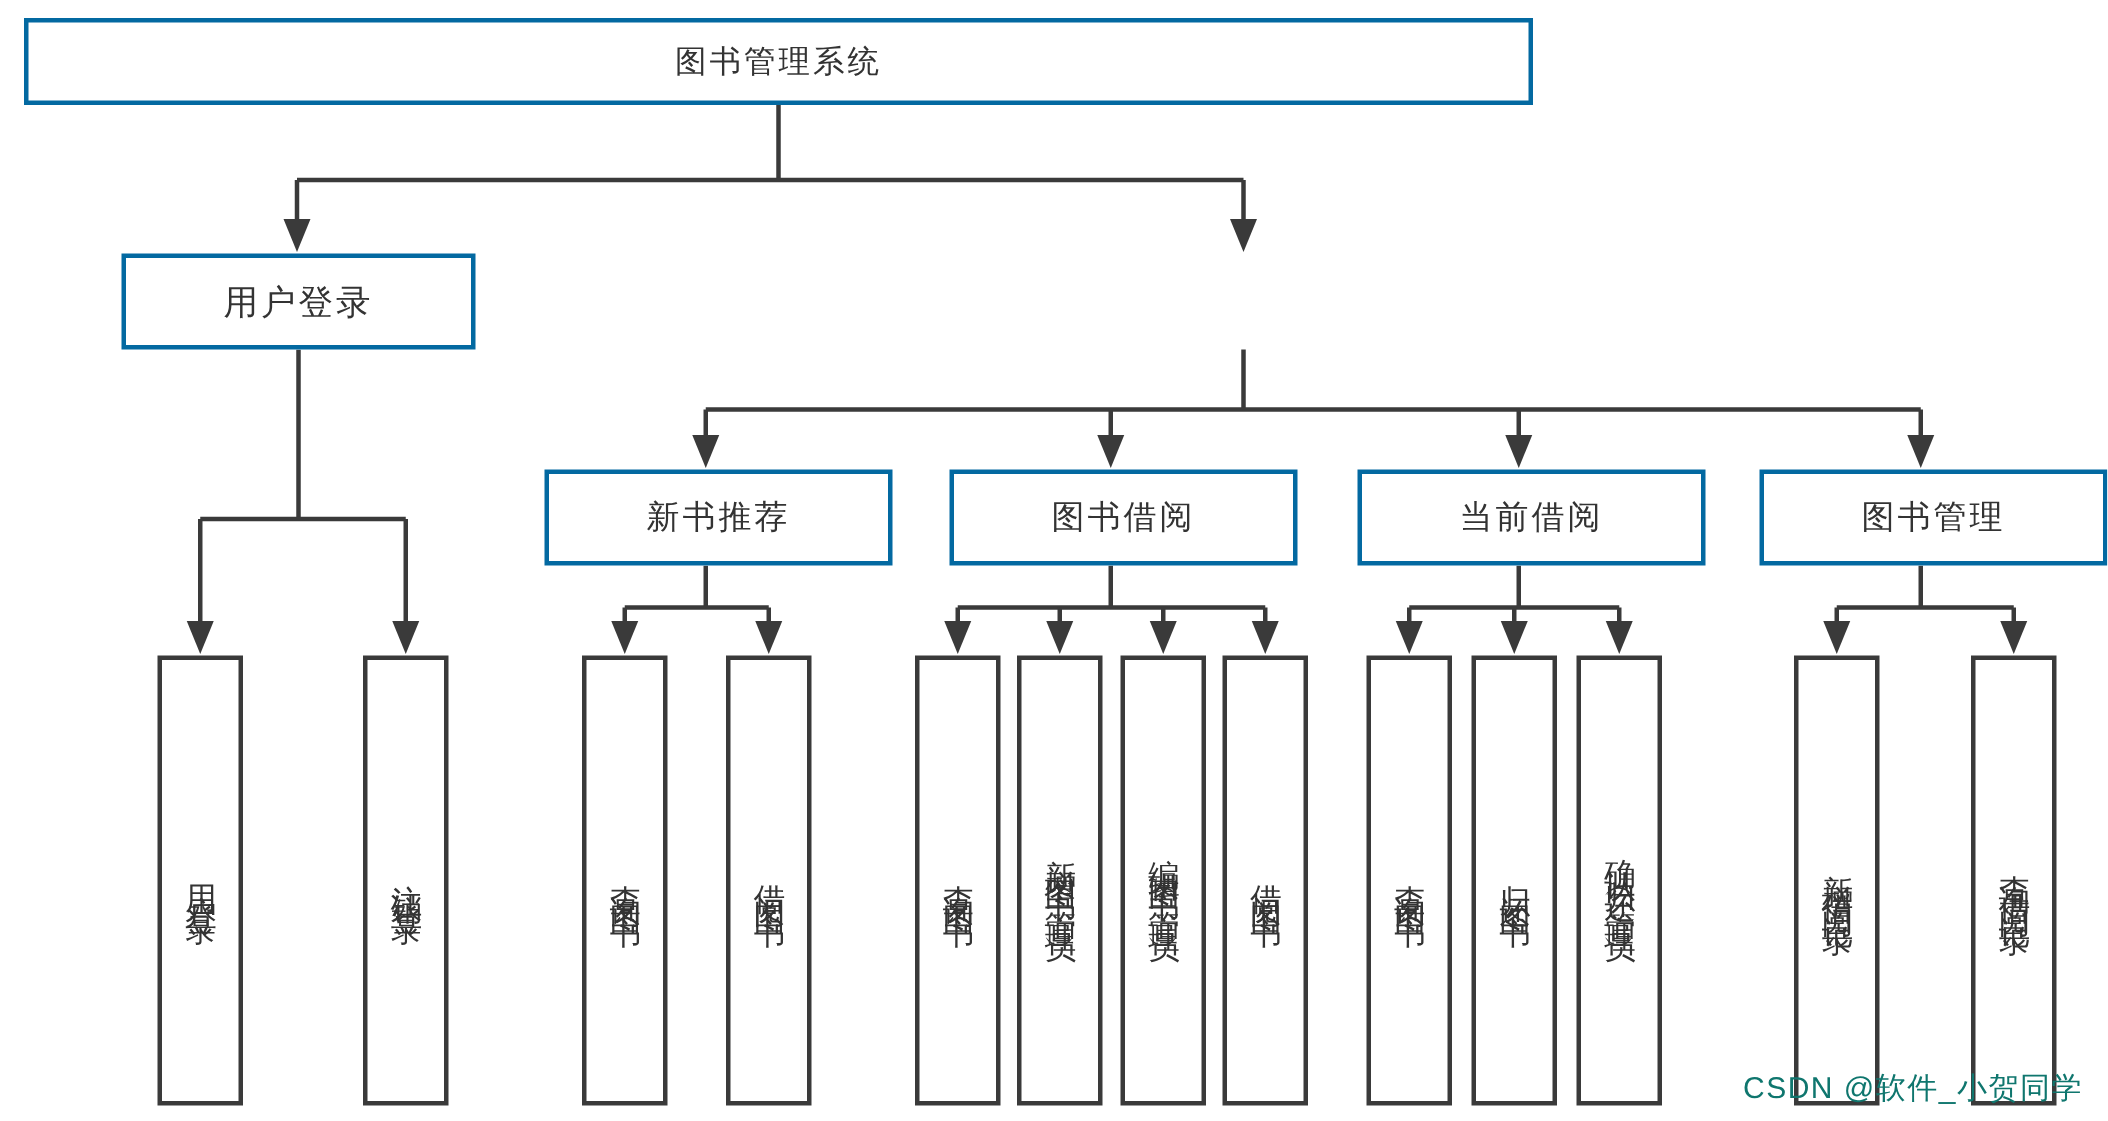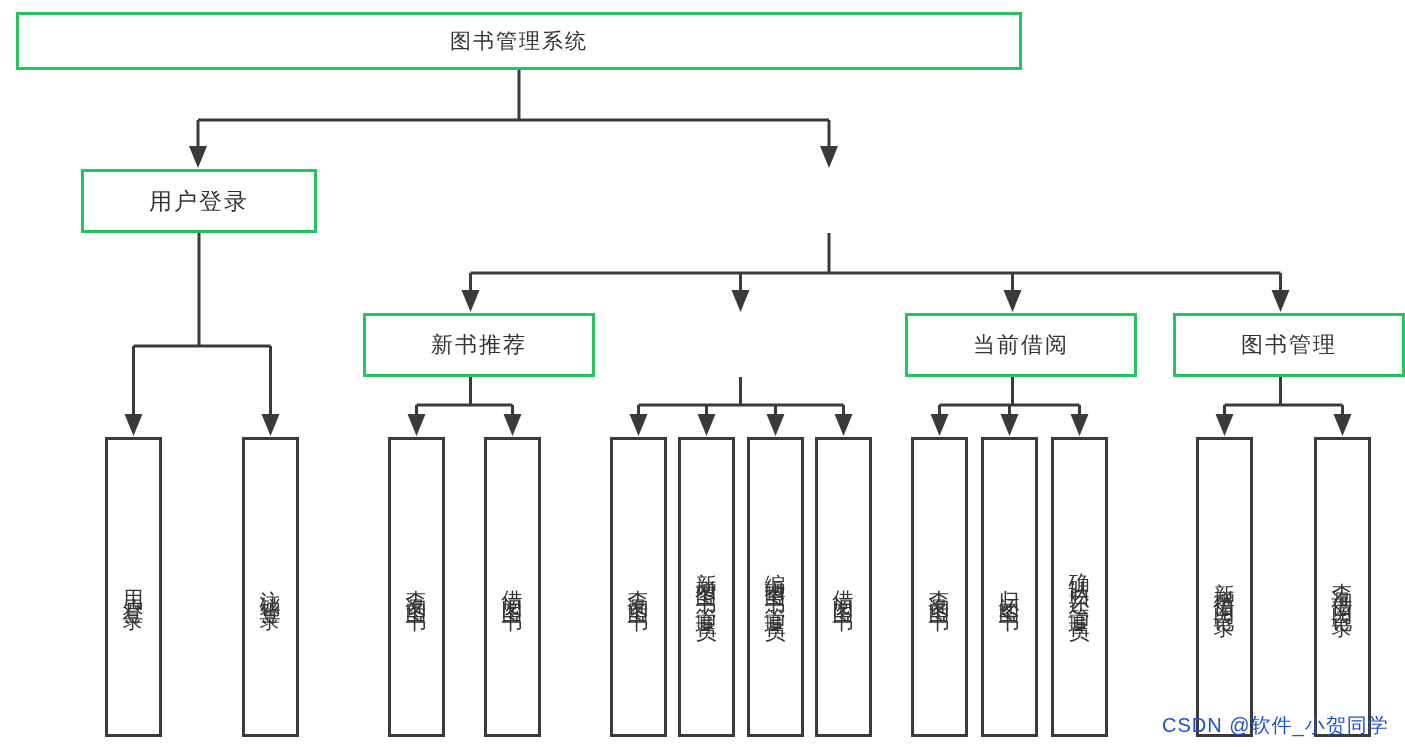--- a/index.html
+++ b/index.html
@@ -8,21 +8,21 @@
     width:1405px;height:747px;
     background:#ffffff;
     font-family:"Liberation Sans","DejaVu Sans",sans-serif;
     overflow:hidden;
   }
   svg.connectors{position:absolute;left:0;top:0;z-index:0;}
   .box{
     position:absolute;
     box-sizing:border-box;
     background:#ffffff;
-    border:3px solid #22c55e;
+    border:3px solid #0369a1;
     display:flex;align-items:center;justify-content:center;
     color:#333333;
     z-index:1;
   }
   .hbox{height:64px;width:232px;top:313px;font-size:22px;letter-spacing:2px;}
   .root{left:16px;top:12px;width:1006px;height:58px;font-size:21px;letter-spacing:2px;}
   .l2{top:169px;width:236px;height:64px;font-size:23px;letter-spacing:2px;}
   .vbox{
     position:absolute;
     box-sizing:border-box;
@@ -37,21 +37,21 @@
     writing-mode:vertical-rl;
     font-size:21px;
     letter-spacing:7px;
     line-height:1.1;
     white-space:nowrap;
   }
   .watermark{
     position:absolute;
     left:1162px;top:712px;
     font-size:20px;
-    color:#1d4ed8;
+    color:#0f766e;
     letter-spacing:1px;
     z-index:2;
     white-space:nowrap;
   }
 </style>
 </head>
 <body>
 
 <div class="canvas">
 
@@ -132,20 +132,23 @@
     <span>图书管理系统</span>
   </div>
 
   <div class="box l2" style="left:81px">
     <span>用户登录</span>
   </div>
 
   <div class="box hbox" style="left:363px">
     <span>新书推荐</span>
   </div>
+  <div class="box hbox" style="left:633px">
+    <span>图书借阅</span>
+  </div>
   <div class="box hbox" style="left:905px">
     <span>当前借阅</span>
   </div>
   <div class="box hbox" style="left:1173px">
     <span>图书管理</span>
   </div>
 
   <div class="vbox" style="left:105px">
     <span class="vlbl">用户登录</span>
   </div>

